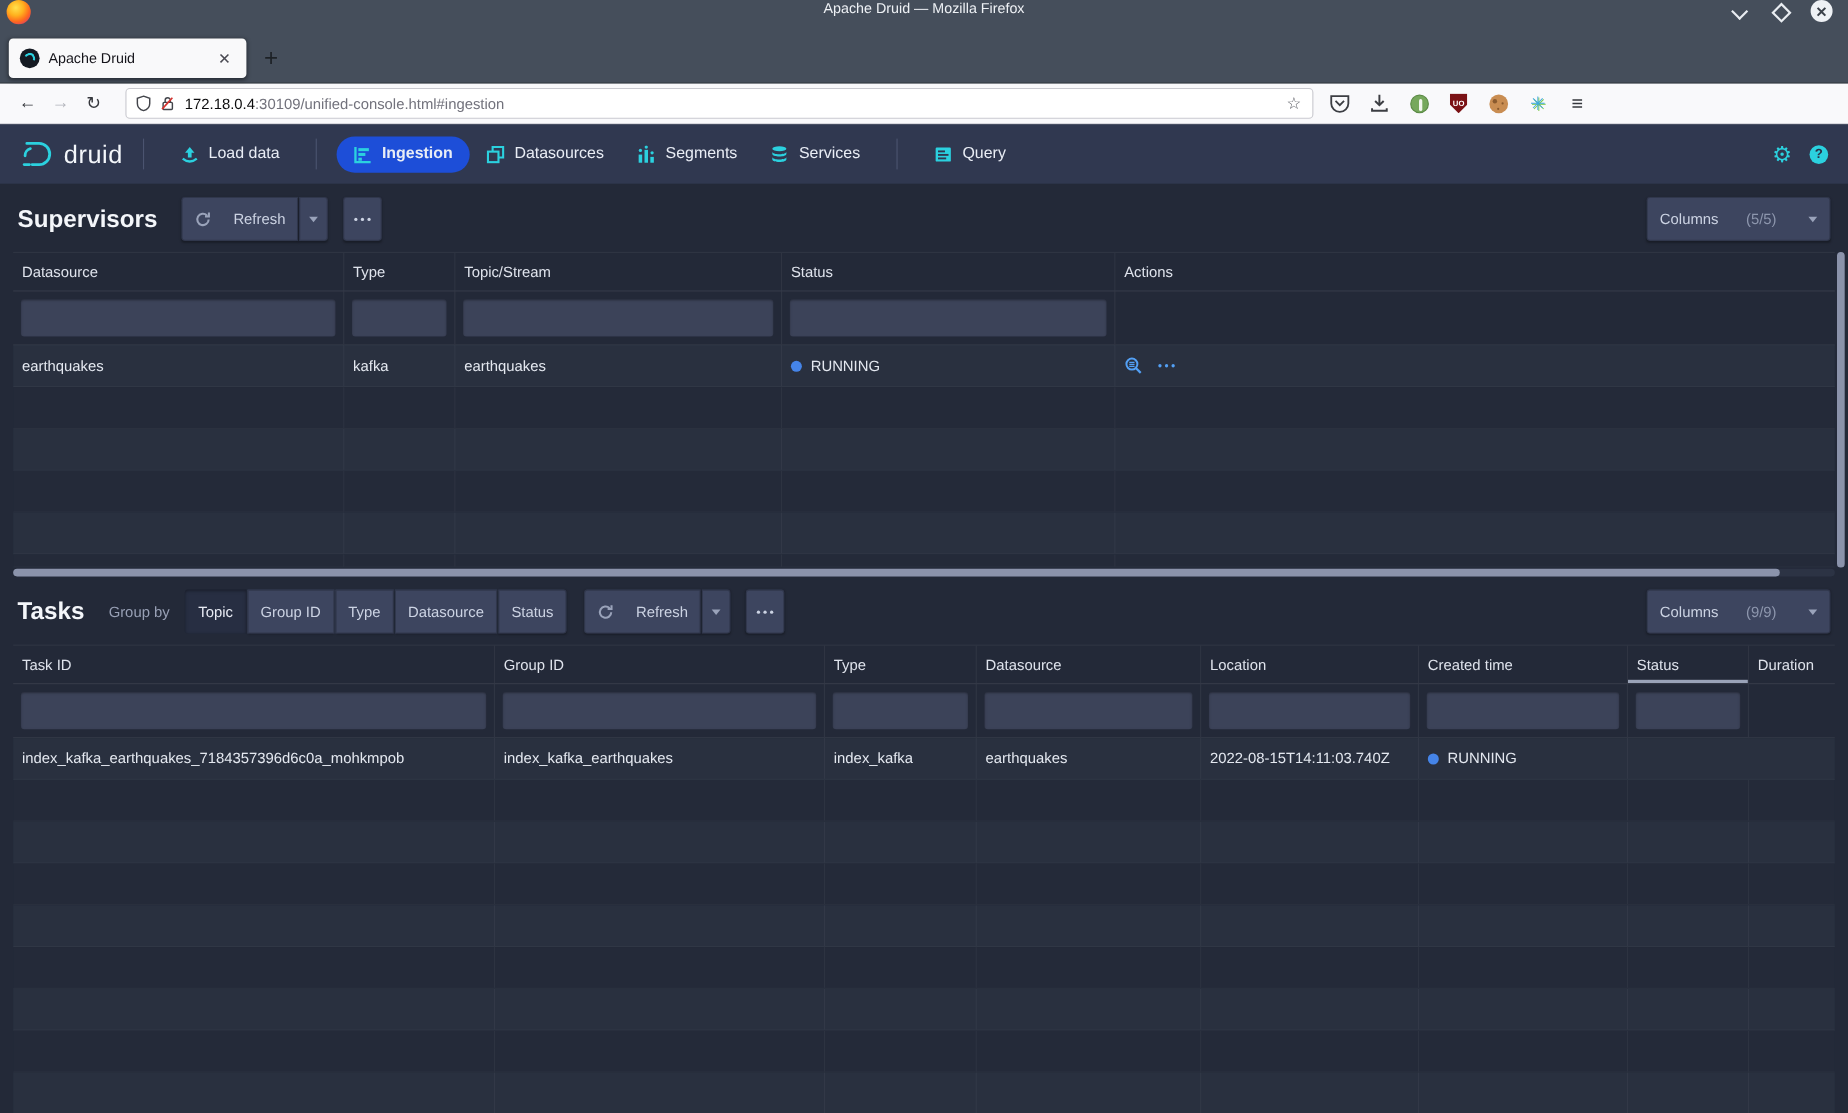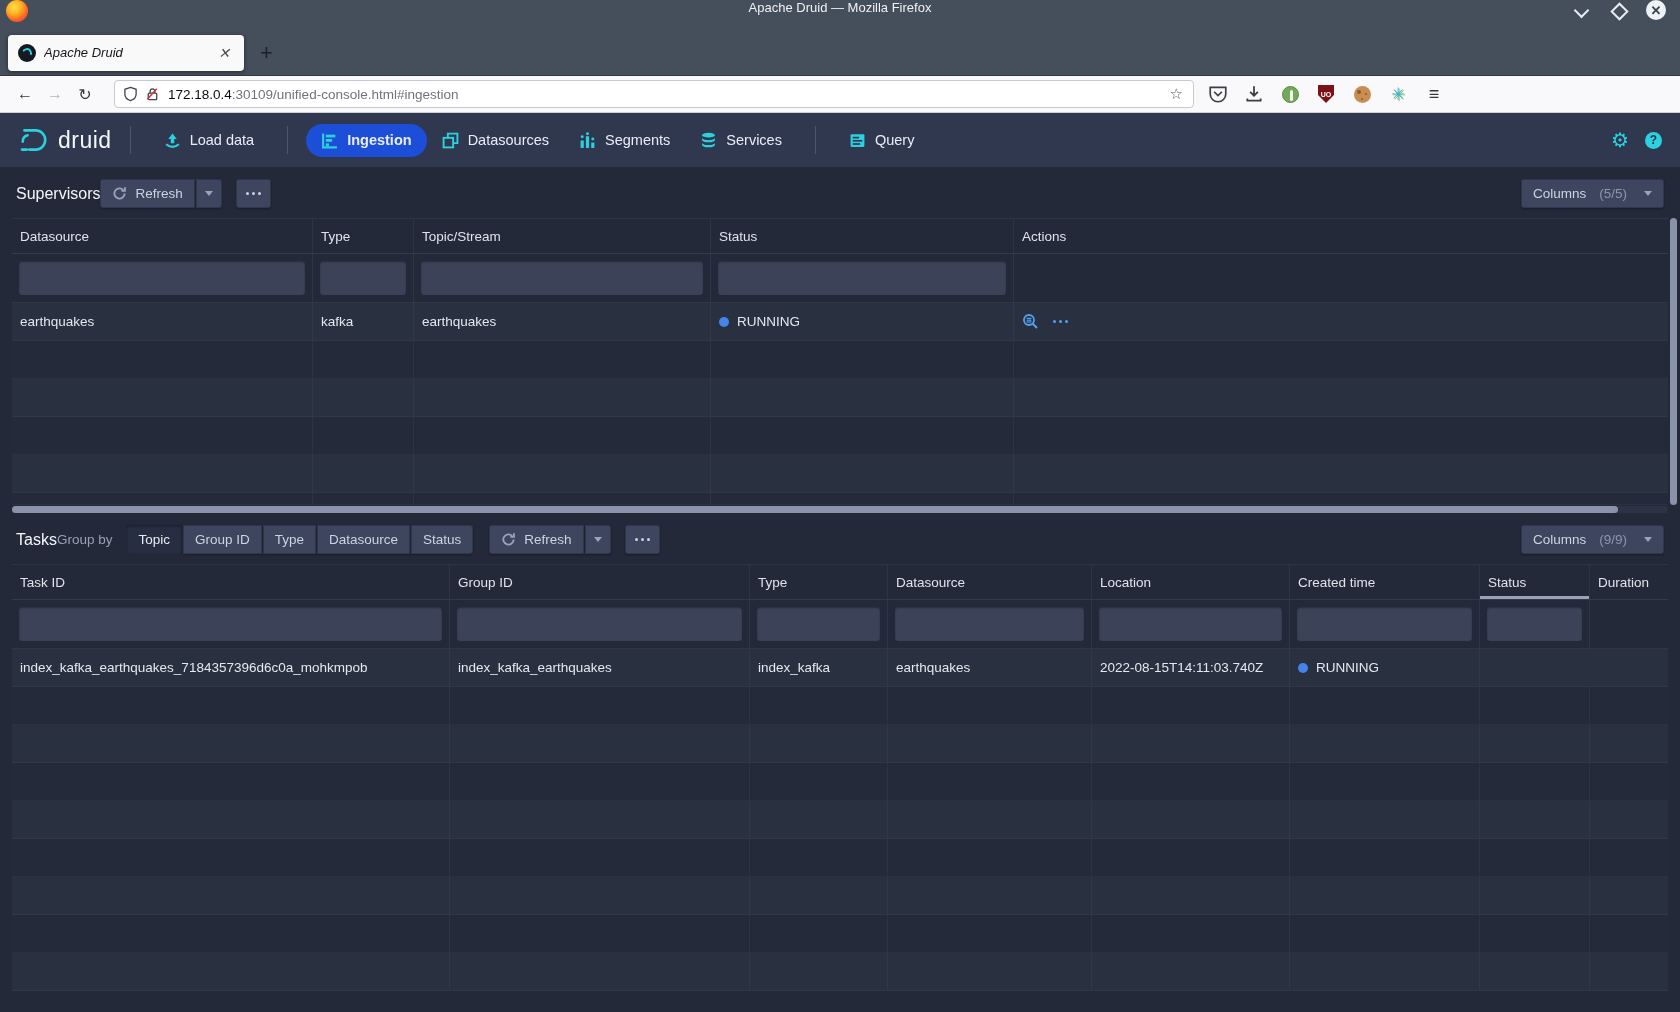--- a/index.html
+++ b/index.html
@@ -14,22 +14,22 @@
   .win-controls { margin-left:auto; display:flex; align-items:center; gap:20px; padding-right:14px; z-index:2; }
   .wc { width:16px; height:16px; position:relative; cursor:default; }
   .wc-min::before { content:""; position:absolute; left:2px; top:3px; width:9px; height:9px;
     border-right:2px solid #e9edf2; border-bottom:2px solid #e9edf2; transform:rotate(45deg); }
   .wc-max::before { content:""; position:absolute; left:3px; top:3px; width:9px; height:9px;
     border:2px solid #e9edf2; transform:rotate(45deg); }
   .wc-close { width:20px; height:20px; border-radius:50%; background:#eef1f5; color:#3a4049;
     font-size:13px; font-weight:bold; display:flex; align-items:center; justify-content:center; }
 
   .tabstrip { height:46px; background:#454e5b; display:flex; align-items:center; border-bottom:1px solid #33383f; }
-  .tab { margin-left:8px; height:36px; width:236px; background:#f9f9fa; border-radius:4px;
-    display:flex; align-items:center; padding:0 10px; box-shadow:0 1px 4px rgba(0,0,0,.45);font-style:italic; }
+  .tab { margin-left:8px; height:36px; width:216px; background:#f9f9fa; border-radius:4px;
+    display:flex; align-items:center; padding:0 10px; box-shadow:0 1px 4px rgba(0,0,0,.45); }
   .favicon { width:18px; height:18px; border-radius:50%; background:#151a22; position:relative; flex:none; }
   .favicon::before { content:""; position:absolute; inset:4px; border:2px solid #2bd1df; border-radius:50%;
     border-left-color:transparent; border-bottom-color:transparent; transform:rotate(-20deg); }
   .tab-title { margin-left:8px; font-size:13px; color:#15141a; flex:1; white-space:nowrap; overflow:hidden; }
   .tab-close { color:#4a4a52; font-size:14px; padding:2px 4px; }
   .newtab { margin-left:16px; color:#1d2126; font-size:22px; font-weight:300; line-height:20px; }
 
   .toolbar { height:37px; background:#f9f9fb; border-bottom:1px solid #d0d0d6; display:flex; align-items:center; padding:0 10px; }
   .nav-btn { width:30px; text-align:center; font-size:16px; color:#35373c; }
   .nav-btn.disabled { color:#b4b6bd; }
@@ -59,23 +59,23 @@
   .dnav-item { display:flex; align-items:center; gap:9px; color:#e9edf5; font-size:14.5px; padding:8px 15px; border-radius:17px; cursor:pointer; }
   .dnav-item.active { background:#1d4ed8;font-weight:bold; }
   .dnav-item svg, .dnav-item .uni { flex:none; }
   .dnav-right { margin-left:auto; display:flex; align-items:center; gap:16px; }
   .gear { color:#2bd1df; font-size:20px; }
   .help { width:17px; height:17px; border-radius:50%; background:#2bd1df; color:#2b3147; font-size:12px; font-weight:bold;
     display:flex; align-items:center; justify-content:center; }
 
   
   .sec-hdr { display:flex; align-items:center; padding:12px 16px 10px 16px; }
-  .sec-title { color:#f4f6fa; font-size:16px; font-weight:400; }
-  .btn { background:#3d455f; color:#ccd3e3; height:29px; border-radius:3px; font-size:13.5px;
-    display:inline-flex; align-items:center; padding:0 12px; gap:8px; cursor:pointer;
+  .sec-title { color:#f4f6fa; font-size:22px; font-weight:700; margin-right:22px; }
+  .btn { background:#3d455f; color:#ccd3e3; height:40px; border-radius:3px; font-size:13.5px;
+    display:inline-flex; align-items:center; padding:0 12px; gap:20px; cursor:pointer;
     box-shadow:inset 0 0 0 1px rgba(0,0,0,.2), 0 1px 2px rgba(0,0,0,.3); }
   .btn-caret { width:26px; padding:0; justify-content:center; border-top-left-radius:0; border-bottom-left-radius:0; }
   .btn-main { border-top-right-radius:0; border-bottom-right-radius:0; }
   .btn-group { display:flex; gap:1px; }
   .caret-down { width:0; height:0; border-left:4px solid transparent; border-right:4px solid transparent; border-top:5px solid #9aa3ba; }
   .dots { display:flex; gap:3px; align-items:center; }
   .dots i { width:3px; height:3px; border-radius:50%; background:currentColor; }
   .more-btn { padding:0 10px; }
   .spacer { flex:1; }
   .columns-btn .cnt { color:#8d96ad; margin-left:5px; }

